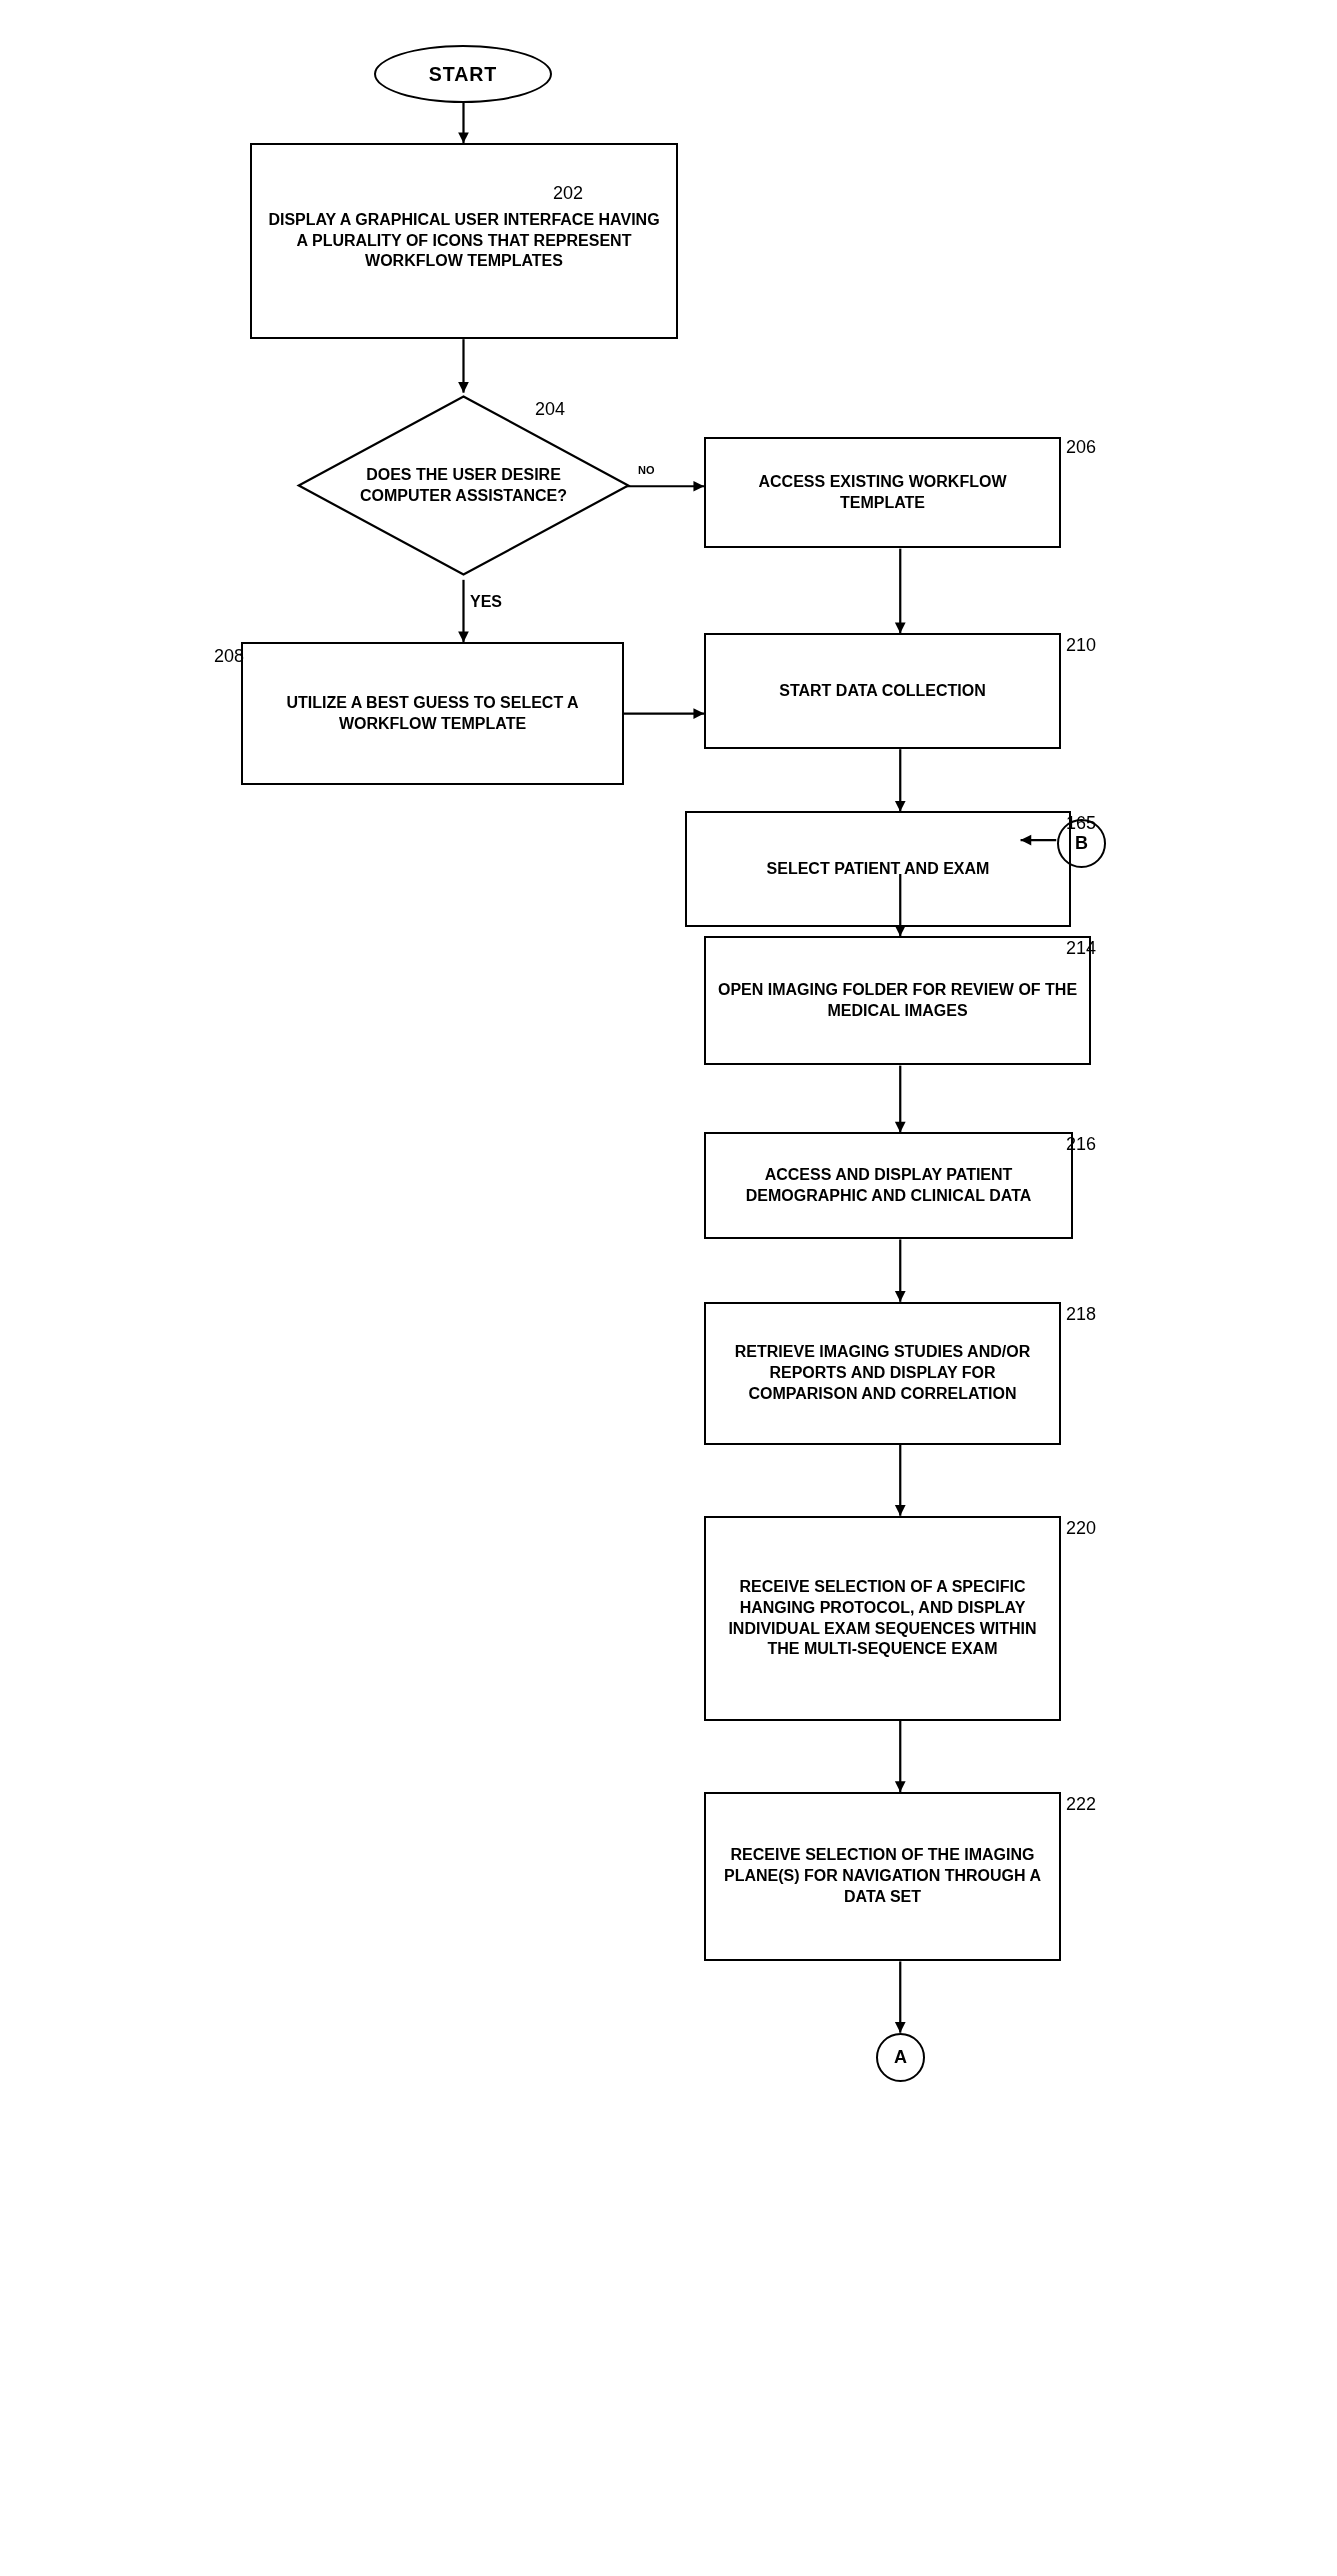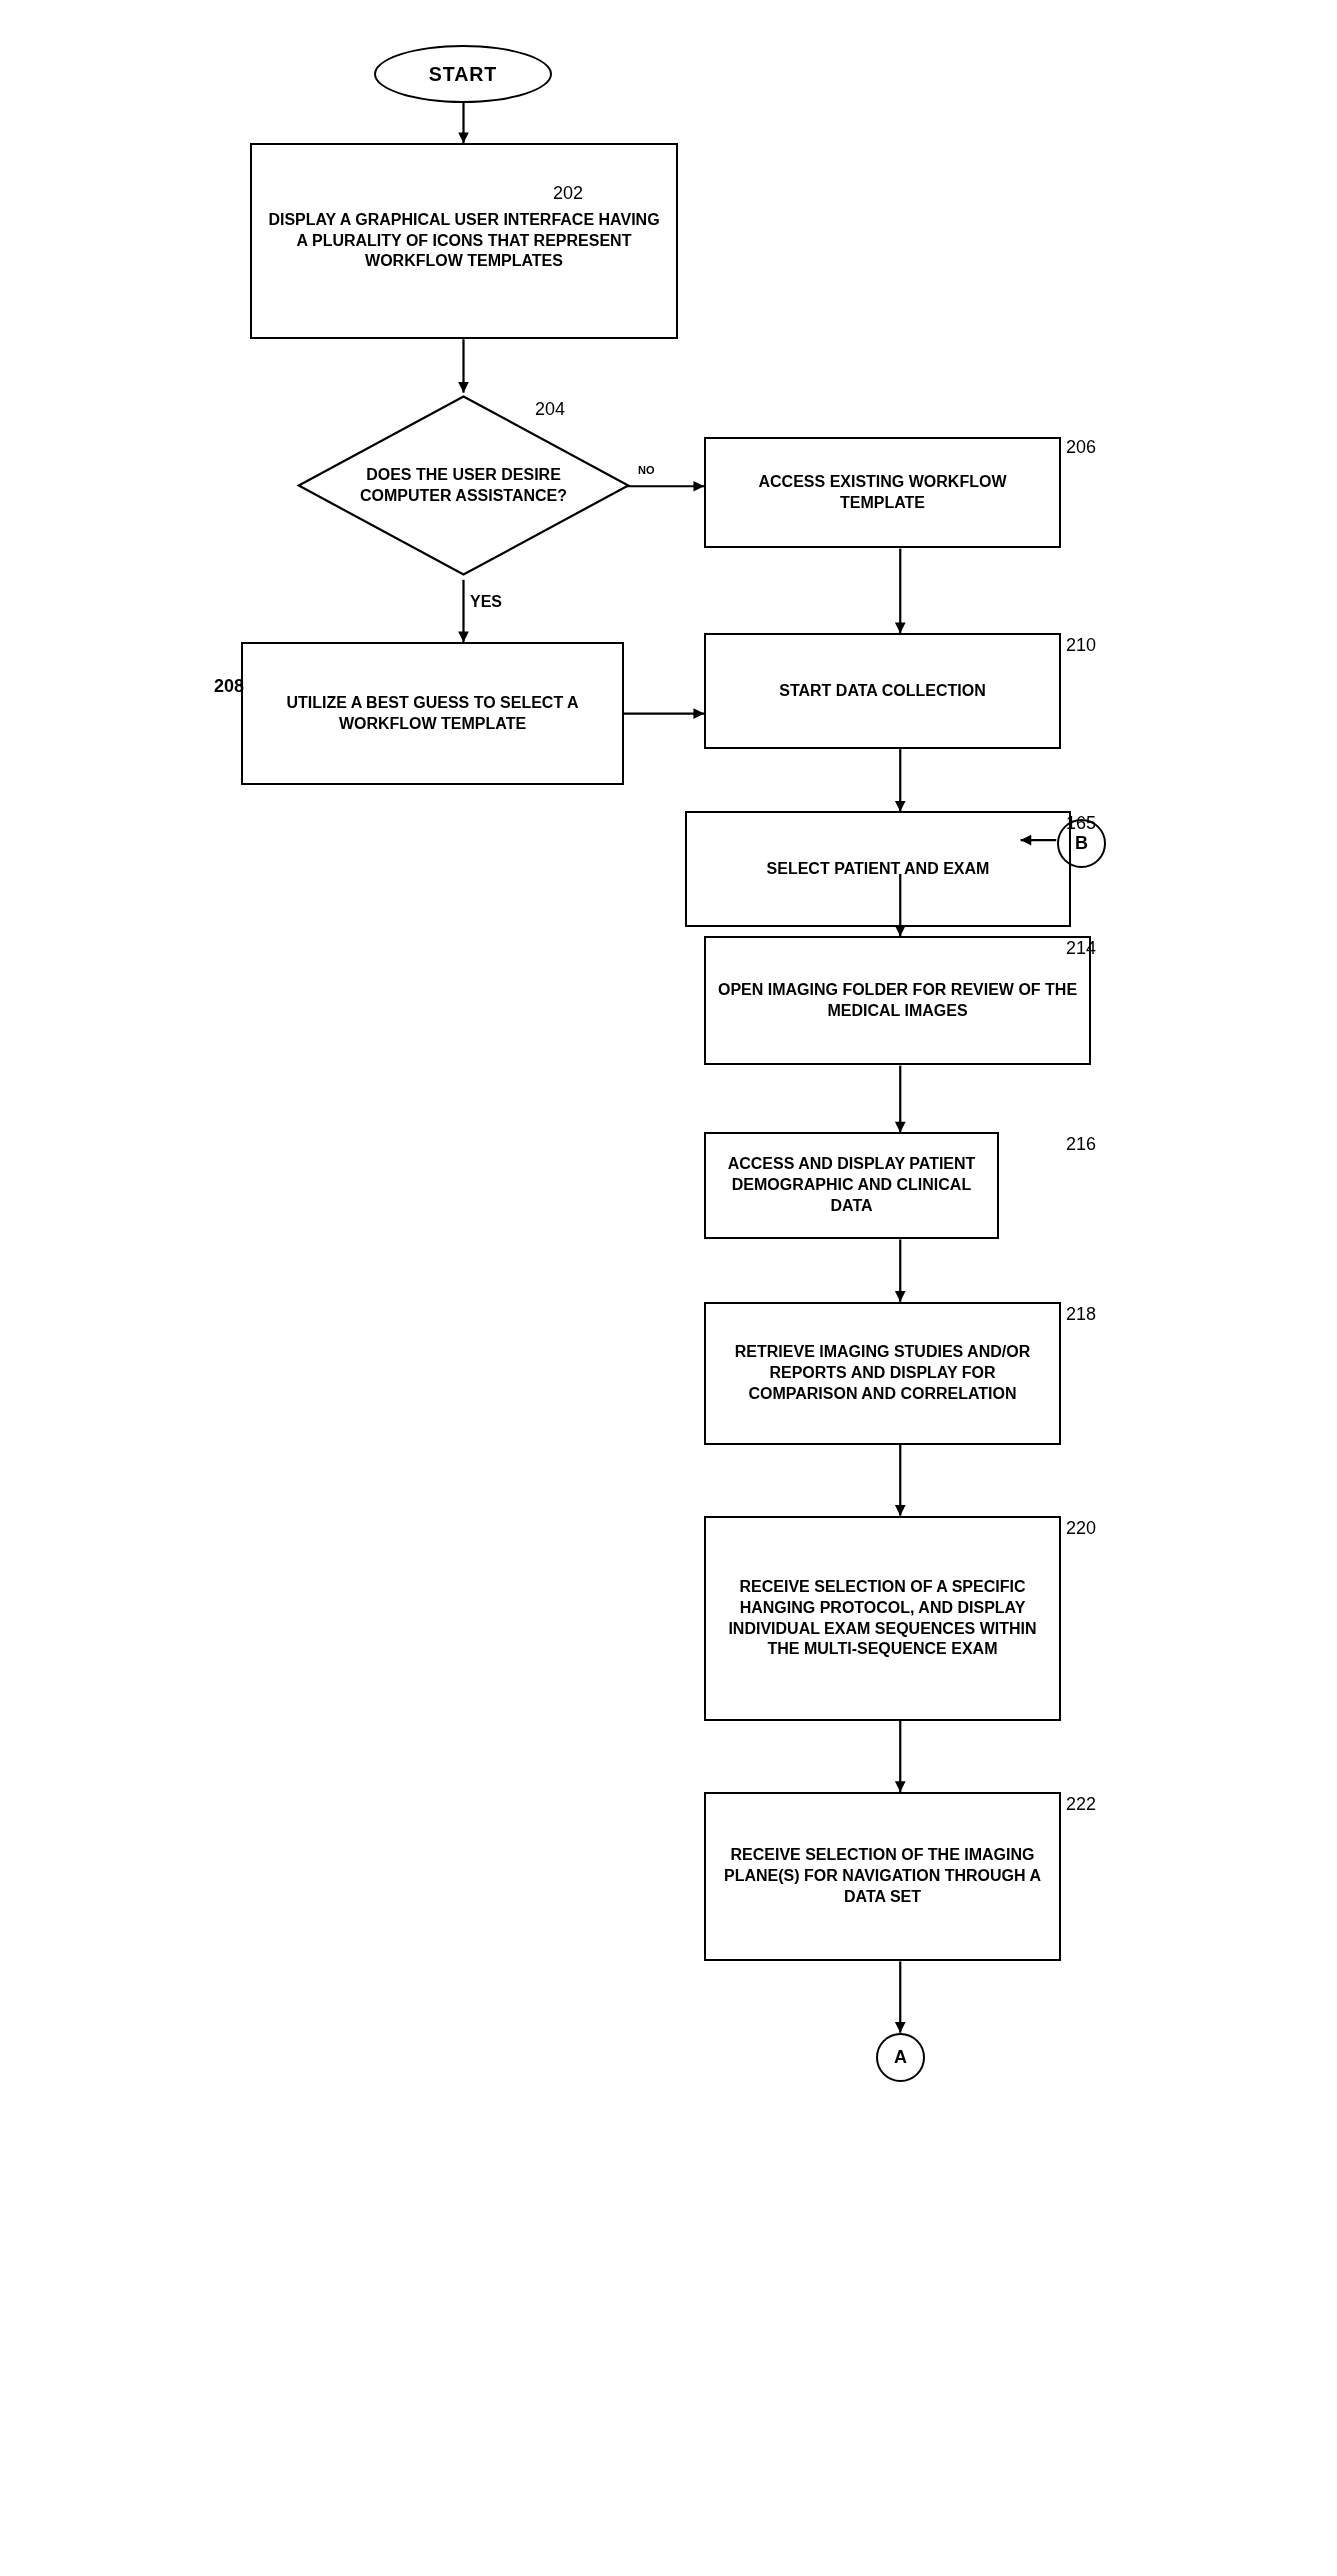--- a/index.html
+++ b/index.html
@@ -159,21 +159,21 @@
   </div>
 
   <div class="step-number" style="left:1066px; top:437px;">
     <span>206</span>
   </div>
 
   <div class="shape rect" style="left:704px; top:437px; width:357px; height:111px; font-size:16px;">
     <span>ACCESS EXISTING WORKFLOW TEMPLATE</span>
   </div>
 
-  <div class="step-number" style="left:214px; top:676px;font-weight:bold;">
+  <div class="step-number" style="left:214px; top:646px;">
     <span>208</span>
   </div>
 
   <div class="shape rect" style="left:241px; top:642px; width:383px; height:143px; font-size:16px;">
     <span>UTILIZE A BEST GUESS TO SELECT A WORKFLOW TEMPLATE</span>
   </div>
 
   <div class="step-number" style="left:1066px; top:635px;">
     <span>210</span>
   </div>
@@ -199,21 +199,21 @@
   </div>
 
   <div class="shape rect" style="left:704px; top:936px; width:387px; height:129px; font-size:16px;">
     <span>OPEN IMAGING FOLDER FOR REVIEW OF THE MEDICAL IMAGES</span>
   </div>
 
   <div class="step-number" style="left:1066px; top:1134px;">
     <span>216</span>
   </div>
 
-  <div class="shape rect" style="left:704px; top:1132px; width:295px; height:107px; font-size:16px;">
+  <div class="shape rect" style="left:704px; top:1132px; width:369px; height:107px; font-size:16px;">
     <span>ACCESS AND DISPLAY PATIENT DEMOGRAPHIC AND CLINICAL DATA</span>
   </div>
 
   <div class="step-number" style="left:1066px; top:1304px;">
     <span>218</span>
   </div>
 
   <div class="shape rect" style="left:704px; top:1302px; width:357px; height:143px; font-size:16px;">
     <span>RETRIEVE IMAGING STUDIES AND/OR REPORTS AND DISPLAY FOR COMPARISON AND CORRELATION</span>
   </div>

